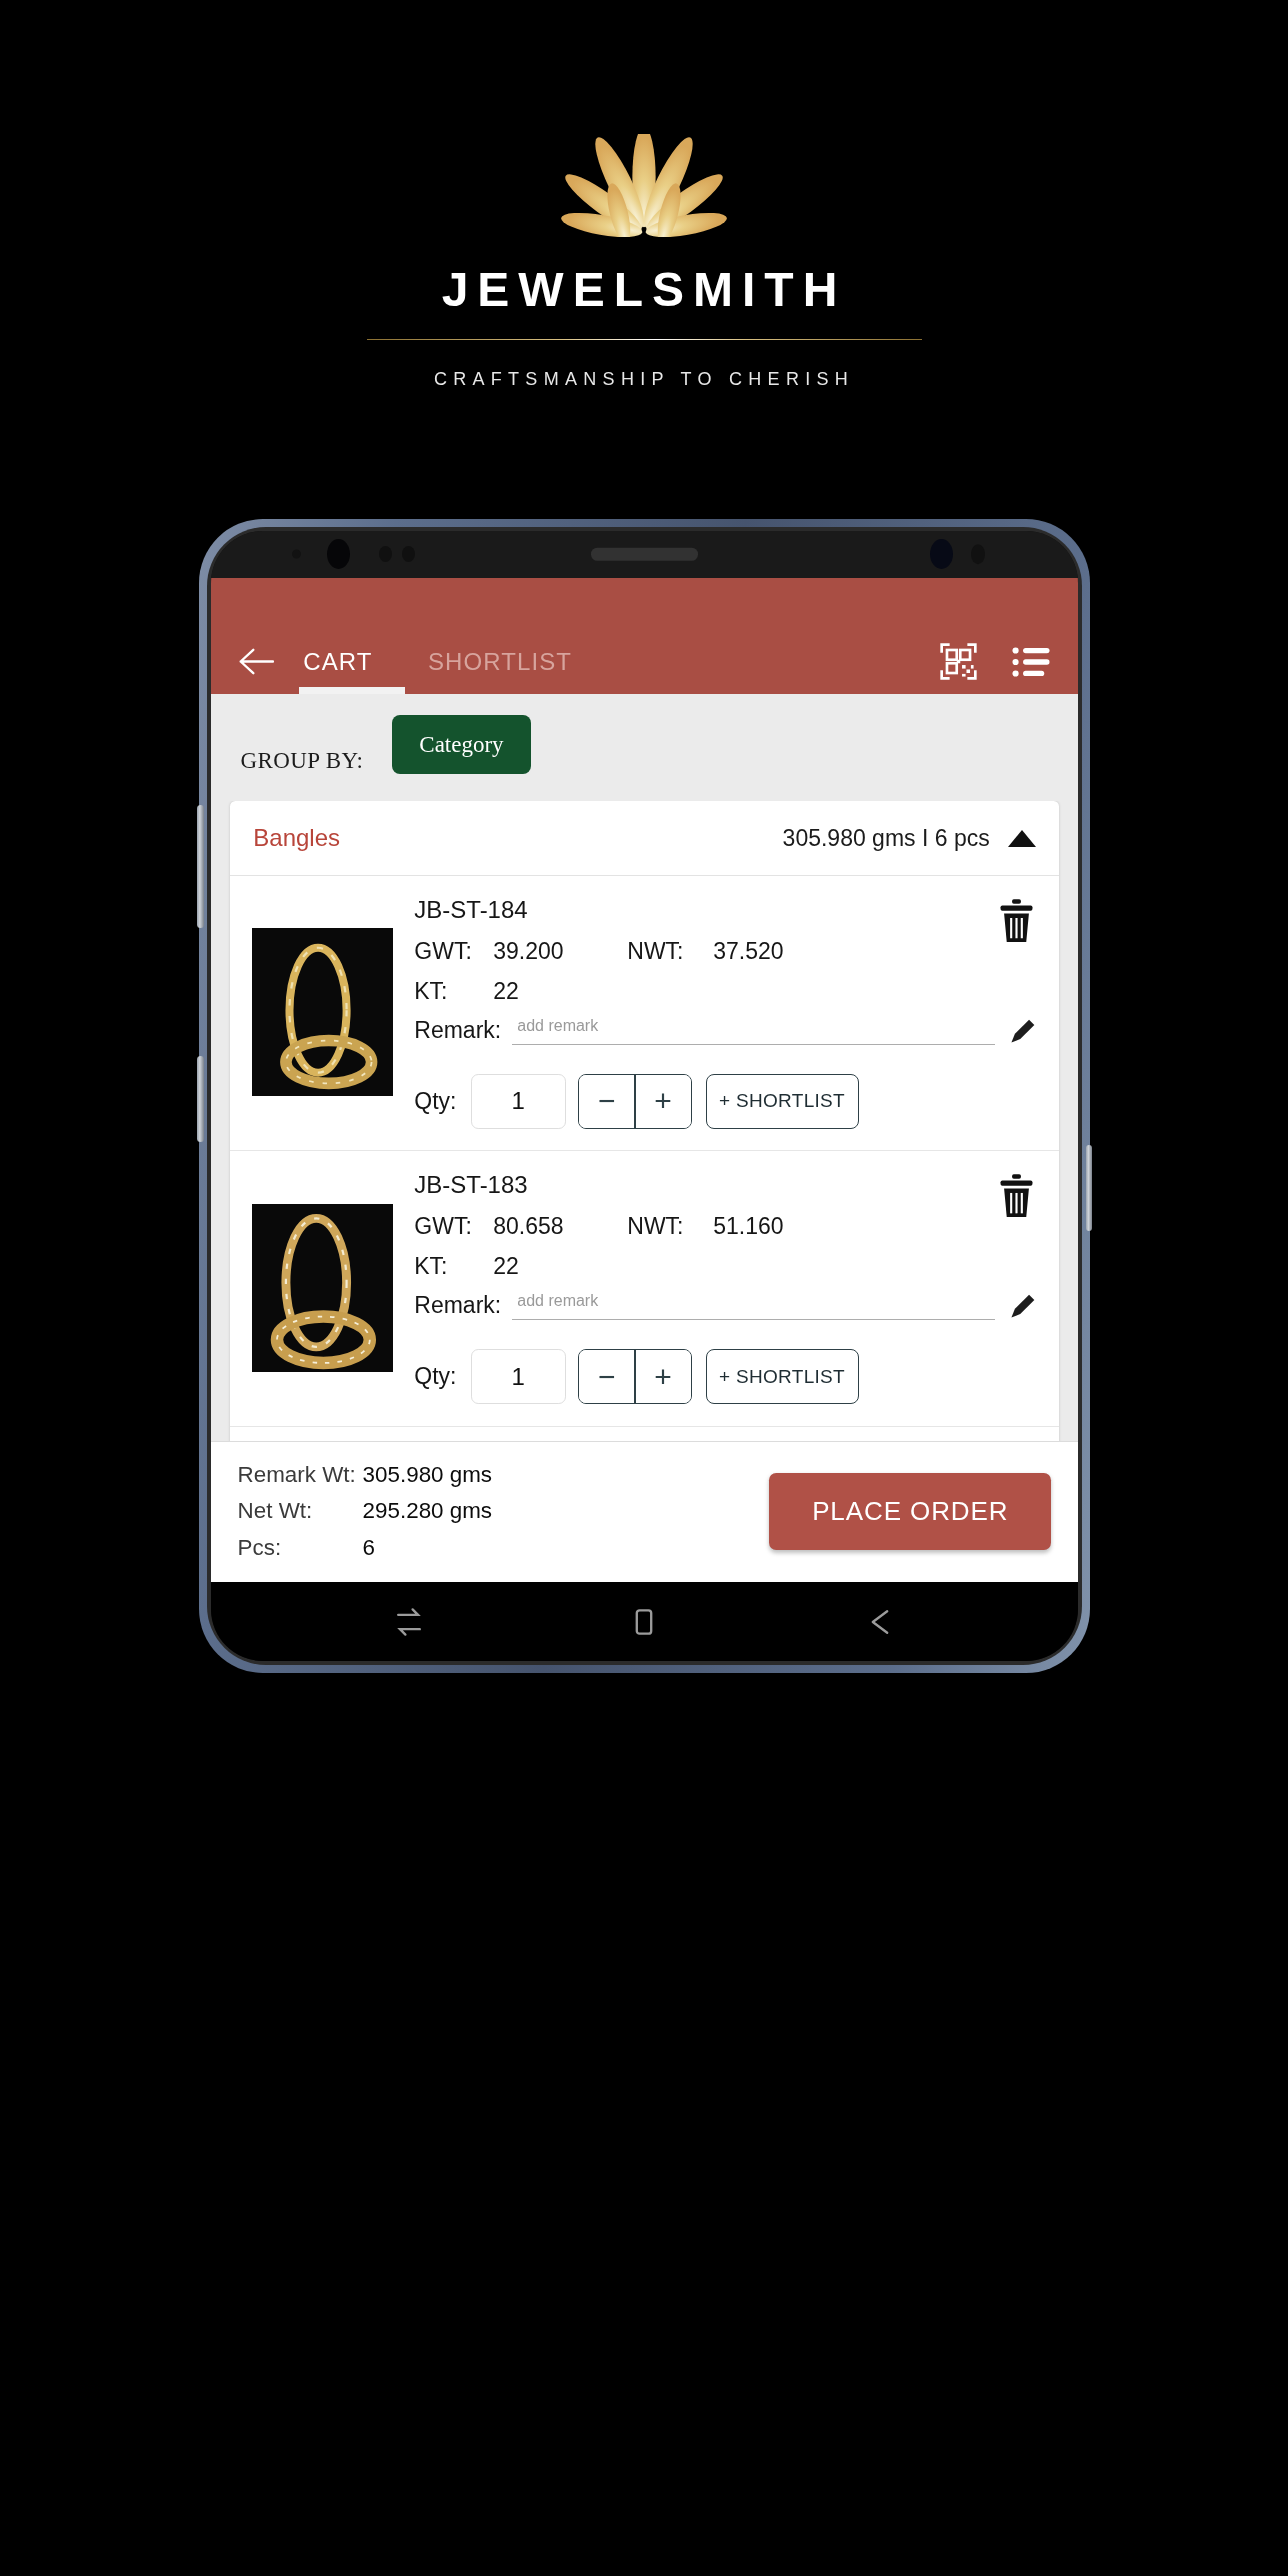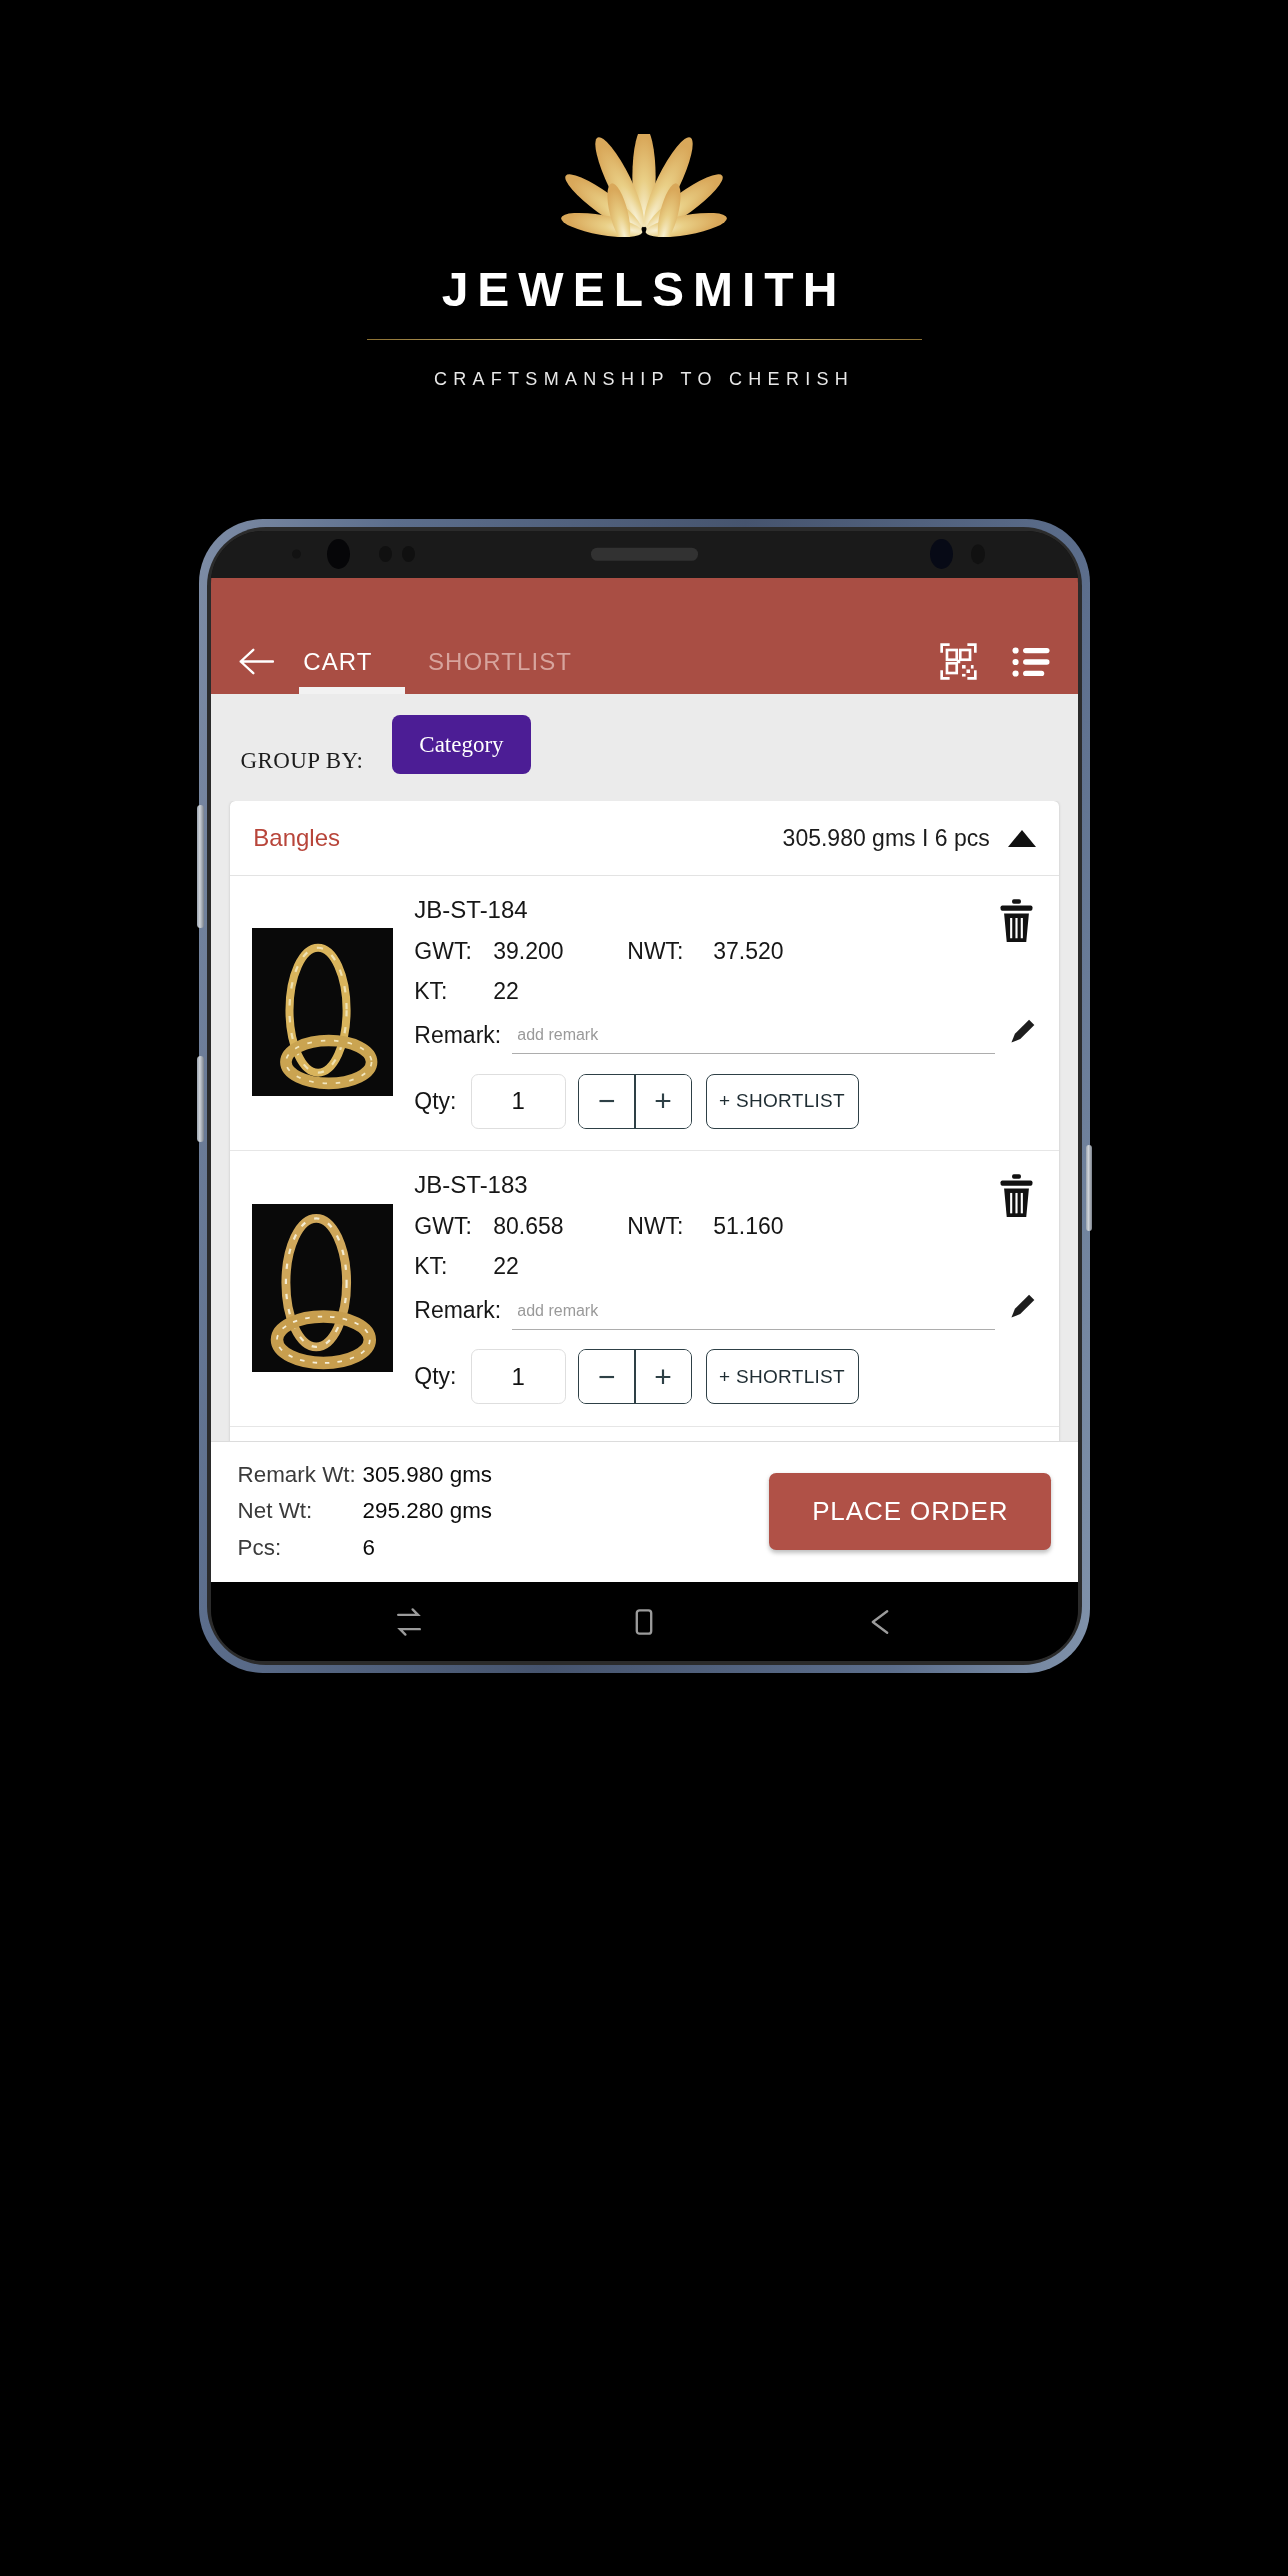--- a/index.html
+++ b/index.html
@@ -130,21 +130,21 @@
     display: flex;
     align-items: flex-end;
     padding: 21.5px 30px 27px 30px;
     font-family: Liberation Serif, serif;
   }
   .groupby-label {
     font-size: 23px; color: #1c1c1c; letter-spacing: 0.4px;
   }
   .chip {
     margin-left: 29px;
-    background: #4c1d95;
+    background: #14532d;
     color: #fff;
     font-size: 23px;
     border-radius: 8px;
     padding: 18px 27px;
     line-height: 1;
   }
 
   
   .scroll {
     flex: 1 1 auto;
@@ -198,21 +198,21 @@
   }
   .spec-row {
     display: flex; align-items: baseline;
     font-size: 23px; color: #161616;
     margin-bottom: 12.5px;
   }
   .spec-k { width: 79px; flex: 0 0 auto; }
   .spec-v { width: 134px; flex: 0 0 auto; }
   .spec-k2 { width: 86px; flex: 0 0 auto; }
   .remark-row {
-    display: flex; align-items: flex-end;
+    display: flex; align-items: flex-start;
     margin-top: 0;
   }
   .remark-lbl { font-size: 23px; color: #161616; padding-bottom: 5.4px; }
   .remark-field {
     flex: 1 1 auto;
     margin-left: 10.7px;
     border-bottom: 0.9px solid #adadad;
     padding: 0 0 9px 5.4px;
   }
   .remark-ph { font-size: 16px; color: #9a9a9a; }

